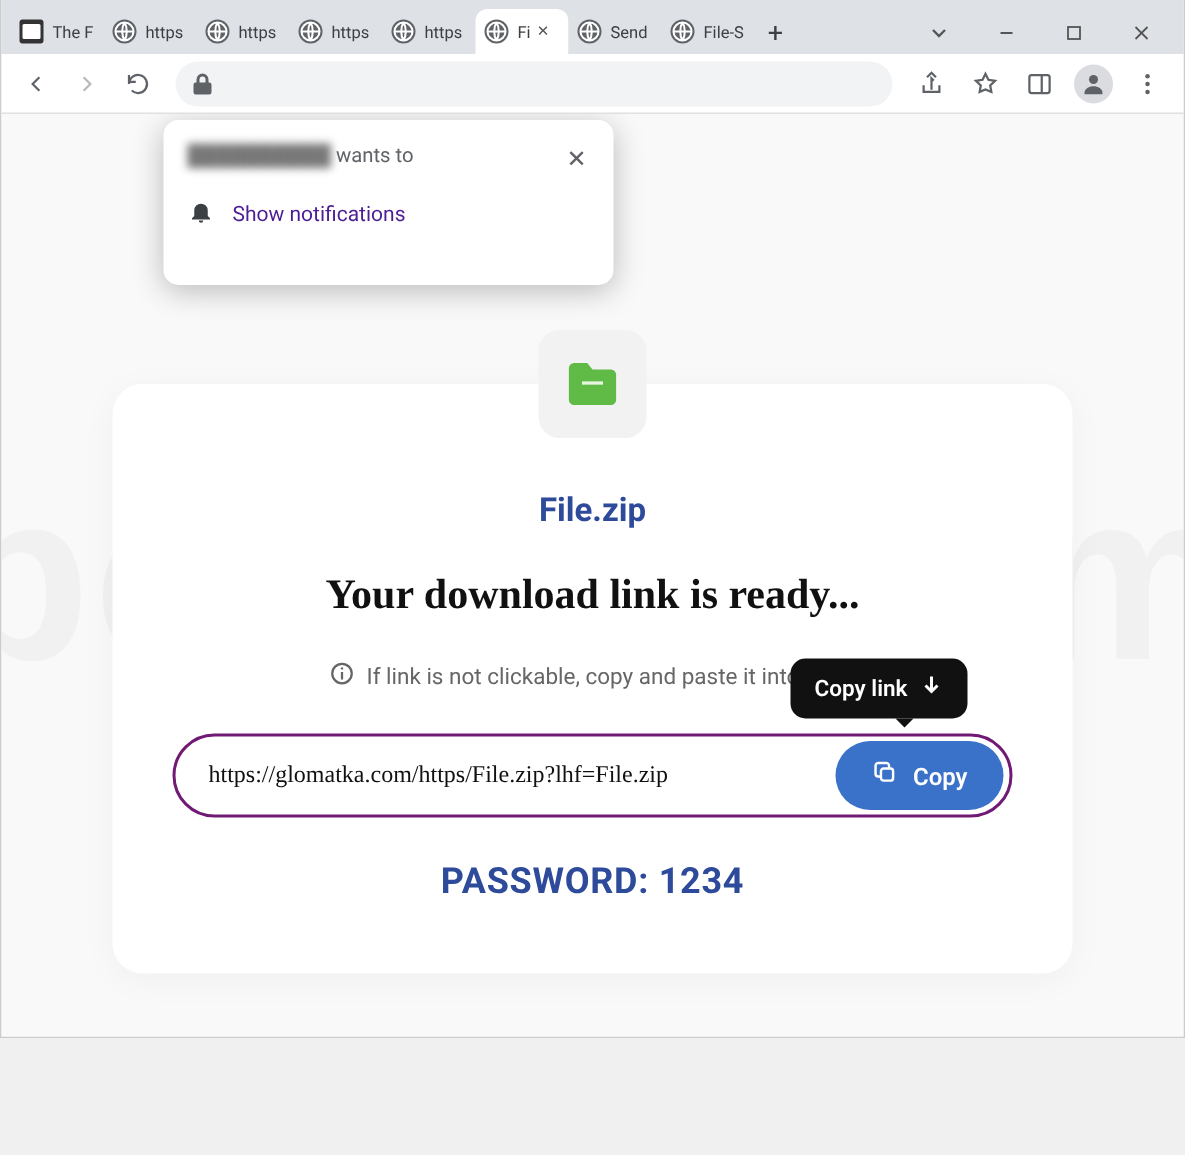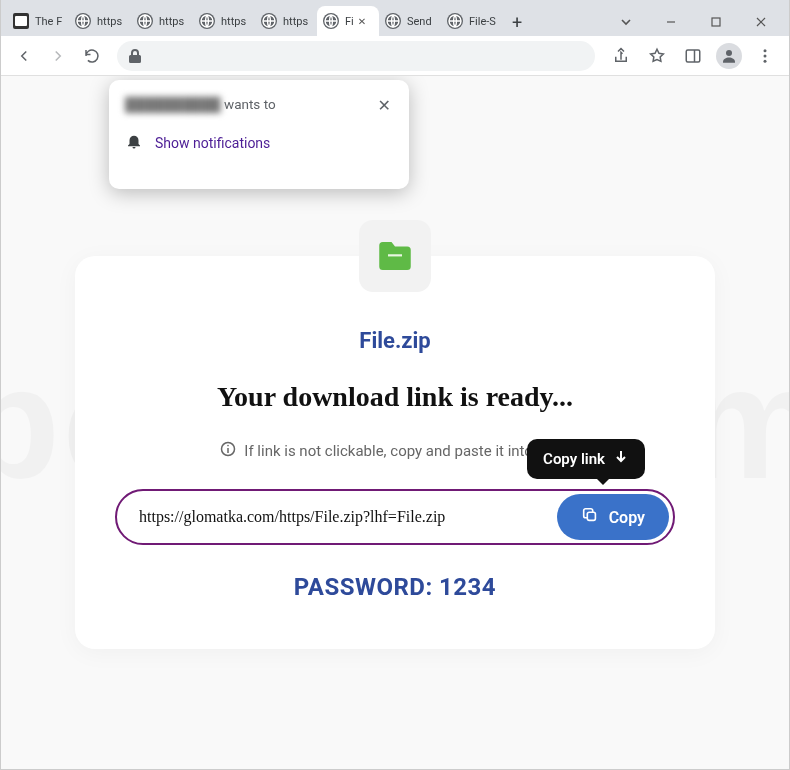--- a/index.html
+++ b/index.html
@@ -8,21 +8,21 @@
   background: #f0f0f0;
   width: 790px;
   height: 770px;
   overflow: hidden;
   position: relative;
 }
 
 
 .window {
   width: 790px;
-  height: 770px;
+  height: 692px;
   background: #fff;
   border: 1px solid #ccc;
   border-top: none;
   display: flex;
   flex-direction: column;
 }
 .winbtn {
   width: 45px;
   height: 28px;
   display: flex;

